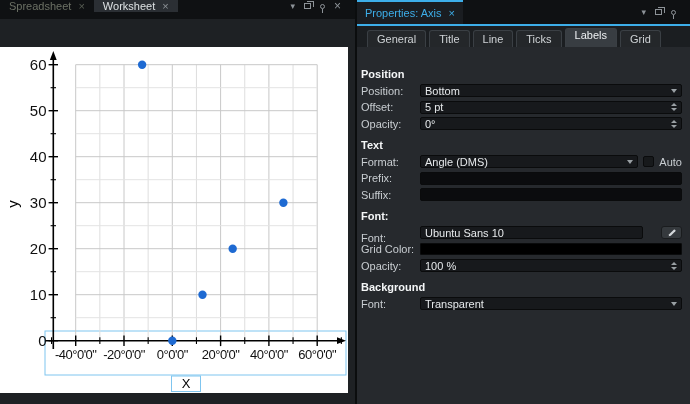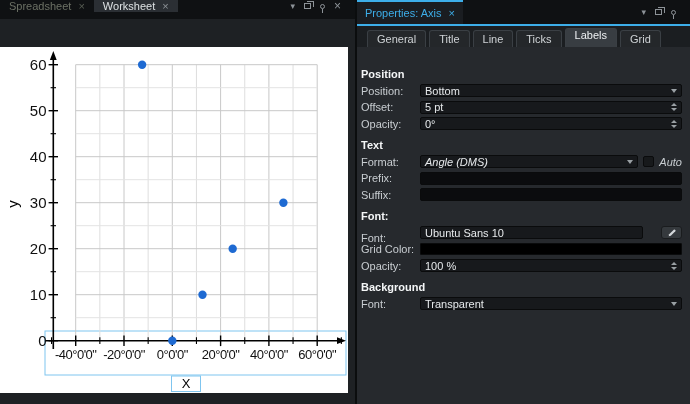--- a/index.html
+++ b/index.html
@@ -58,21 +58,21 @@
           border-radius:2px; display:flex; align-items:center; padding:0 4px; color:#e6e9eb; }
   .tfield { background:#0b0c0e; }
   .combo-arrow { margin-left:auto; width:0; height:0; border-left:3.5px solid transparent;
                  border-right:3.5px solid transparent; border-top:4px solid #9aa0a4; }
   .spin-arrows { margin-left:auto; display:flex; flex-direction:column; gap:2px; align-items:center; }
   .spin-up { width:0; height:0; border-left:3px solid transparent; border-right:3px solid transparent;
              border-bottom:3.5px solid #9aa0a4; }
   .spin-down { width:0; height:0; border-left:3px solid transparent; border-right:3px solid transparent;
                border-top:3.5px solid #9aa0a4; }
 
-  .ctl-flex { display:flex; align-items:center; gap:5px; height:13px;font-style:italic; }
+  .ctl-flex { display:flex; align-items:center; gap:5px; height:13px; }
   .ctl-flex .combo { flex:1; }
   .checkbox { width:11px; height:11px; background:#17191b; border:1px solid #0a0b0c; border-radius:2px; }
   .cb-label { color:#c8cdd1; }
 
   .font-row { display:flex; gap:18px; height:24px; }
   .font-row .ffield { flex:1; }
   .iconbtn { width:21px; height:13px; background:#35393d; border:1px solid #1a1c1e;
              border-radius:3px; display:flex; align-items:center; justify-content:center; }
   .swatch { height:12px; width:100%; border:1px solid #0a0b0c; border-radius:1px; }
 </style>

